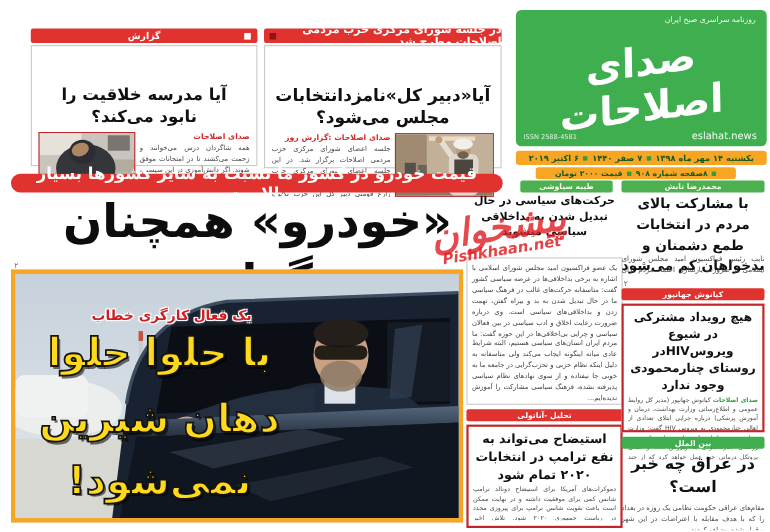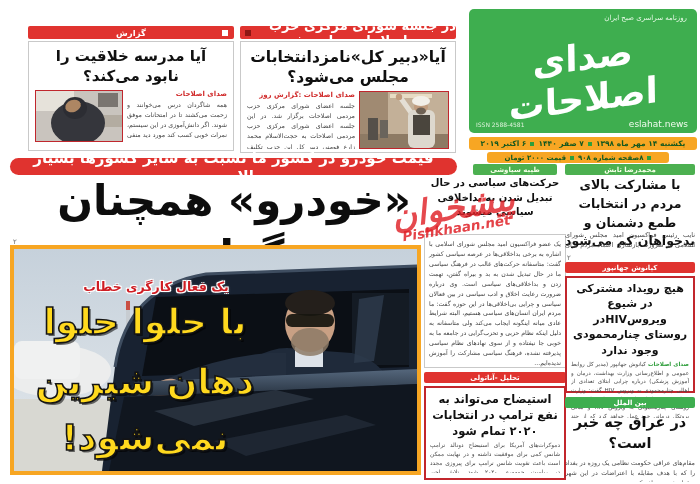--- a/index.html
+++ b/index.html
@@ -25,26 +25,26 @@
            display:flex;align-items:center;justify-content:center;}
   .namebar.tabesh{left:565px;top:164px;width:130px;height:11px;}
   .namebar.siavoshi{left:473px;top:164px;width:84px;height:11px;}
 
   .redbar{background:#E0332F;border-radius:2px;color:#fff;display:flex;align-items:center;justify-content:center;}
   .sq{position:absolute;width:6px;height:6px;top:3.5px;}
   .sq.white{background:#fff;right:6px;}
   .sq.dark{background:#8f1613;left:5px;}
 
   .kicker-report{left:28px;top:26px;width:206px;height:13px;font-size:8.5px;font-weight:bold;}
-  .kicker-secgen{left:240px;top:26px;width:216px;height:13px;font-size:13px;font-weight:bold;padding-left:20px;}
+  .kicker-secgen{left:240px;top:26px;width:216px;height:13px;font-size:10px;font-weight:bold;padding-left:20px;}
 
   .newsbox{background:#fff;border:1px solid #c9c9c9;}
   .box-report{left:28px;top:41px;width:206px;height:110px;}
   .box-secgen{left:240px;top:41px;width:216px;height:112px;}
-  .box-head{font-weight:bold;color:#101010;text-align:center;line-height:1.3;padding:5px 8px 2px 8px;font-size:15.5px;}
+  .box-head{font-weight:bold;color:#101010;text-align:center;line-height:1.3;padding:5px 8px 2px 8px;font-size:15.5px;margin-top:30px;}
   .box-row{display:flex;gap:4px;padding:2px 6px;}
   .srclabel{color:#D02A2A;font-size:7px;font-weight:bold;margin-bottom:2px;}
   .bodytext{font-size:6.3px;color:#454545;text-align:justify;line-height:1.6;overflow:hidden;}
   .minipic{border:1.5px solid #c0272d;overflow:hidden;flex:none;background:#ccc;}
 
   .banner{left:10px;top:158px;width:447px;height:17px;border-radius:9px;font-size:15px;font-weight:bold;text-align:center;}
 
   .lead-head{left:2px;top:174px;width:464px;text-align:center;font-size:42px;font-weight:bold;
              color:#0d0d0d;letter-spacing:-1px;line-height:1.3;}
   .footnote{font-size:7px;color:#666;}

